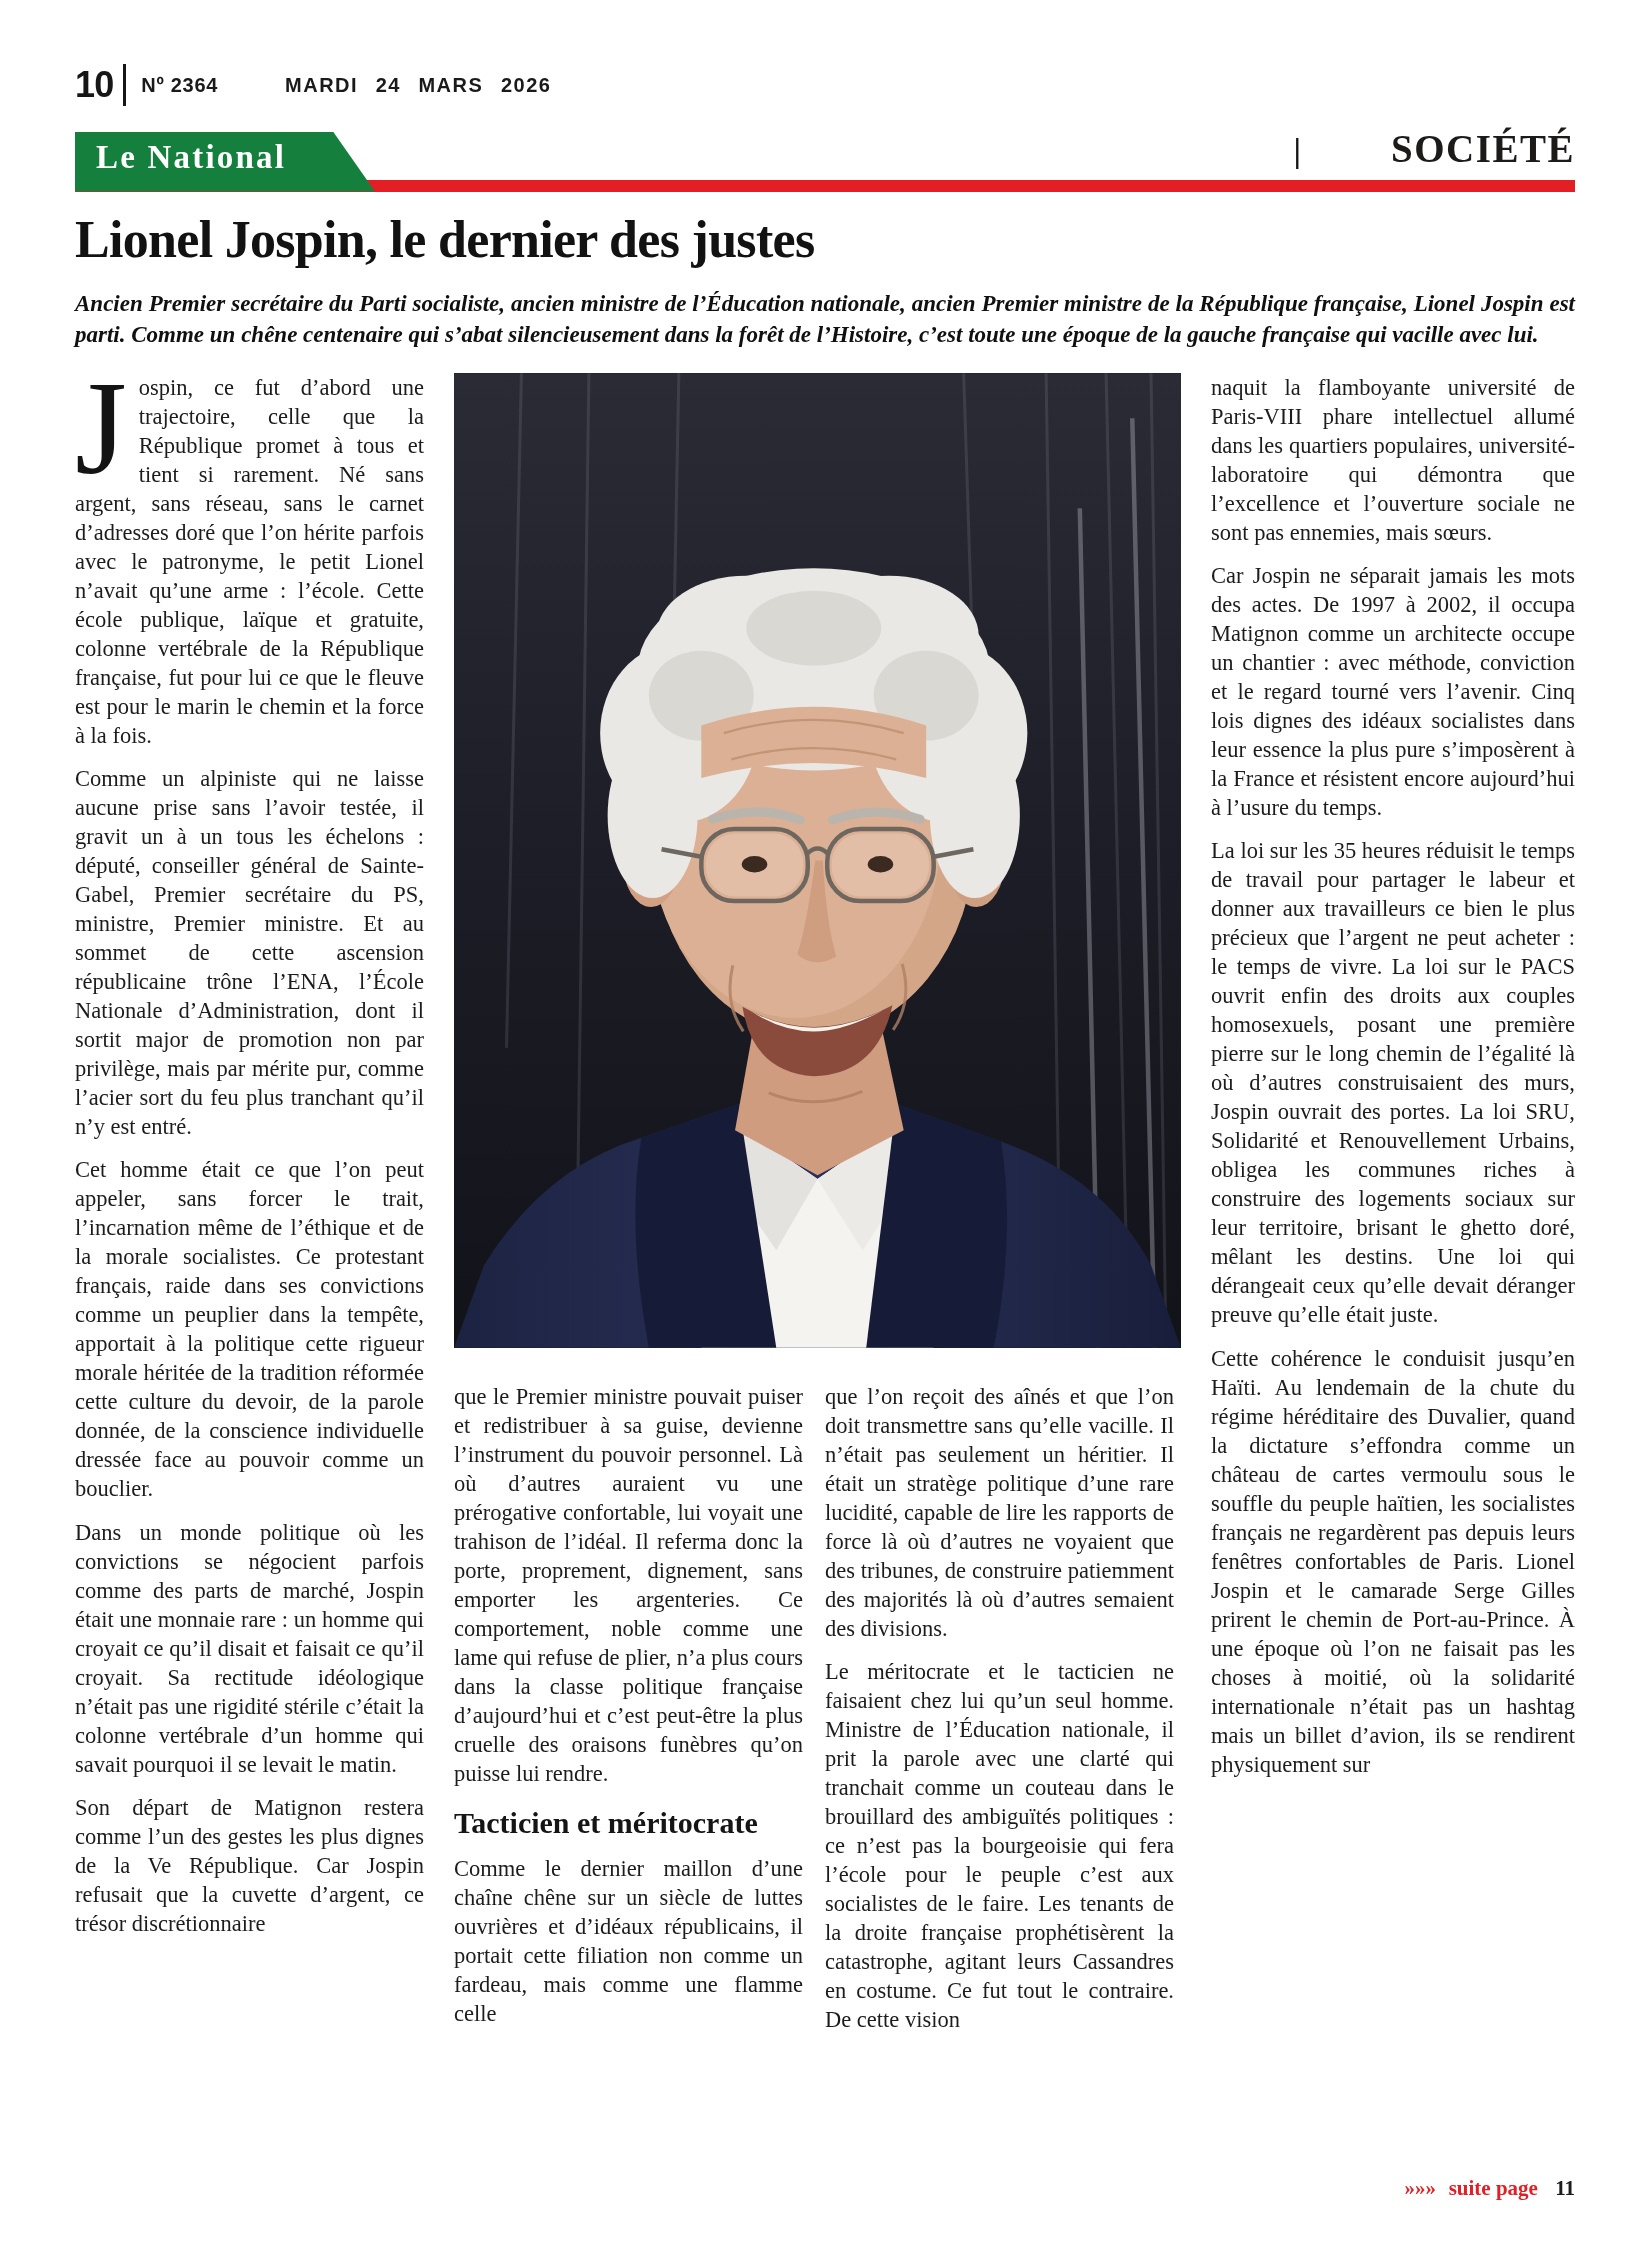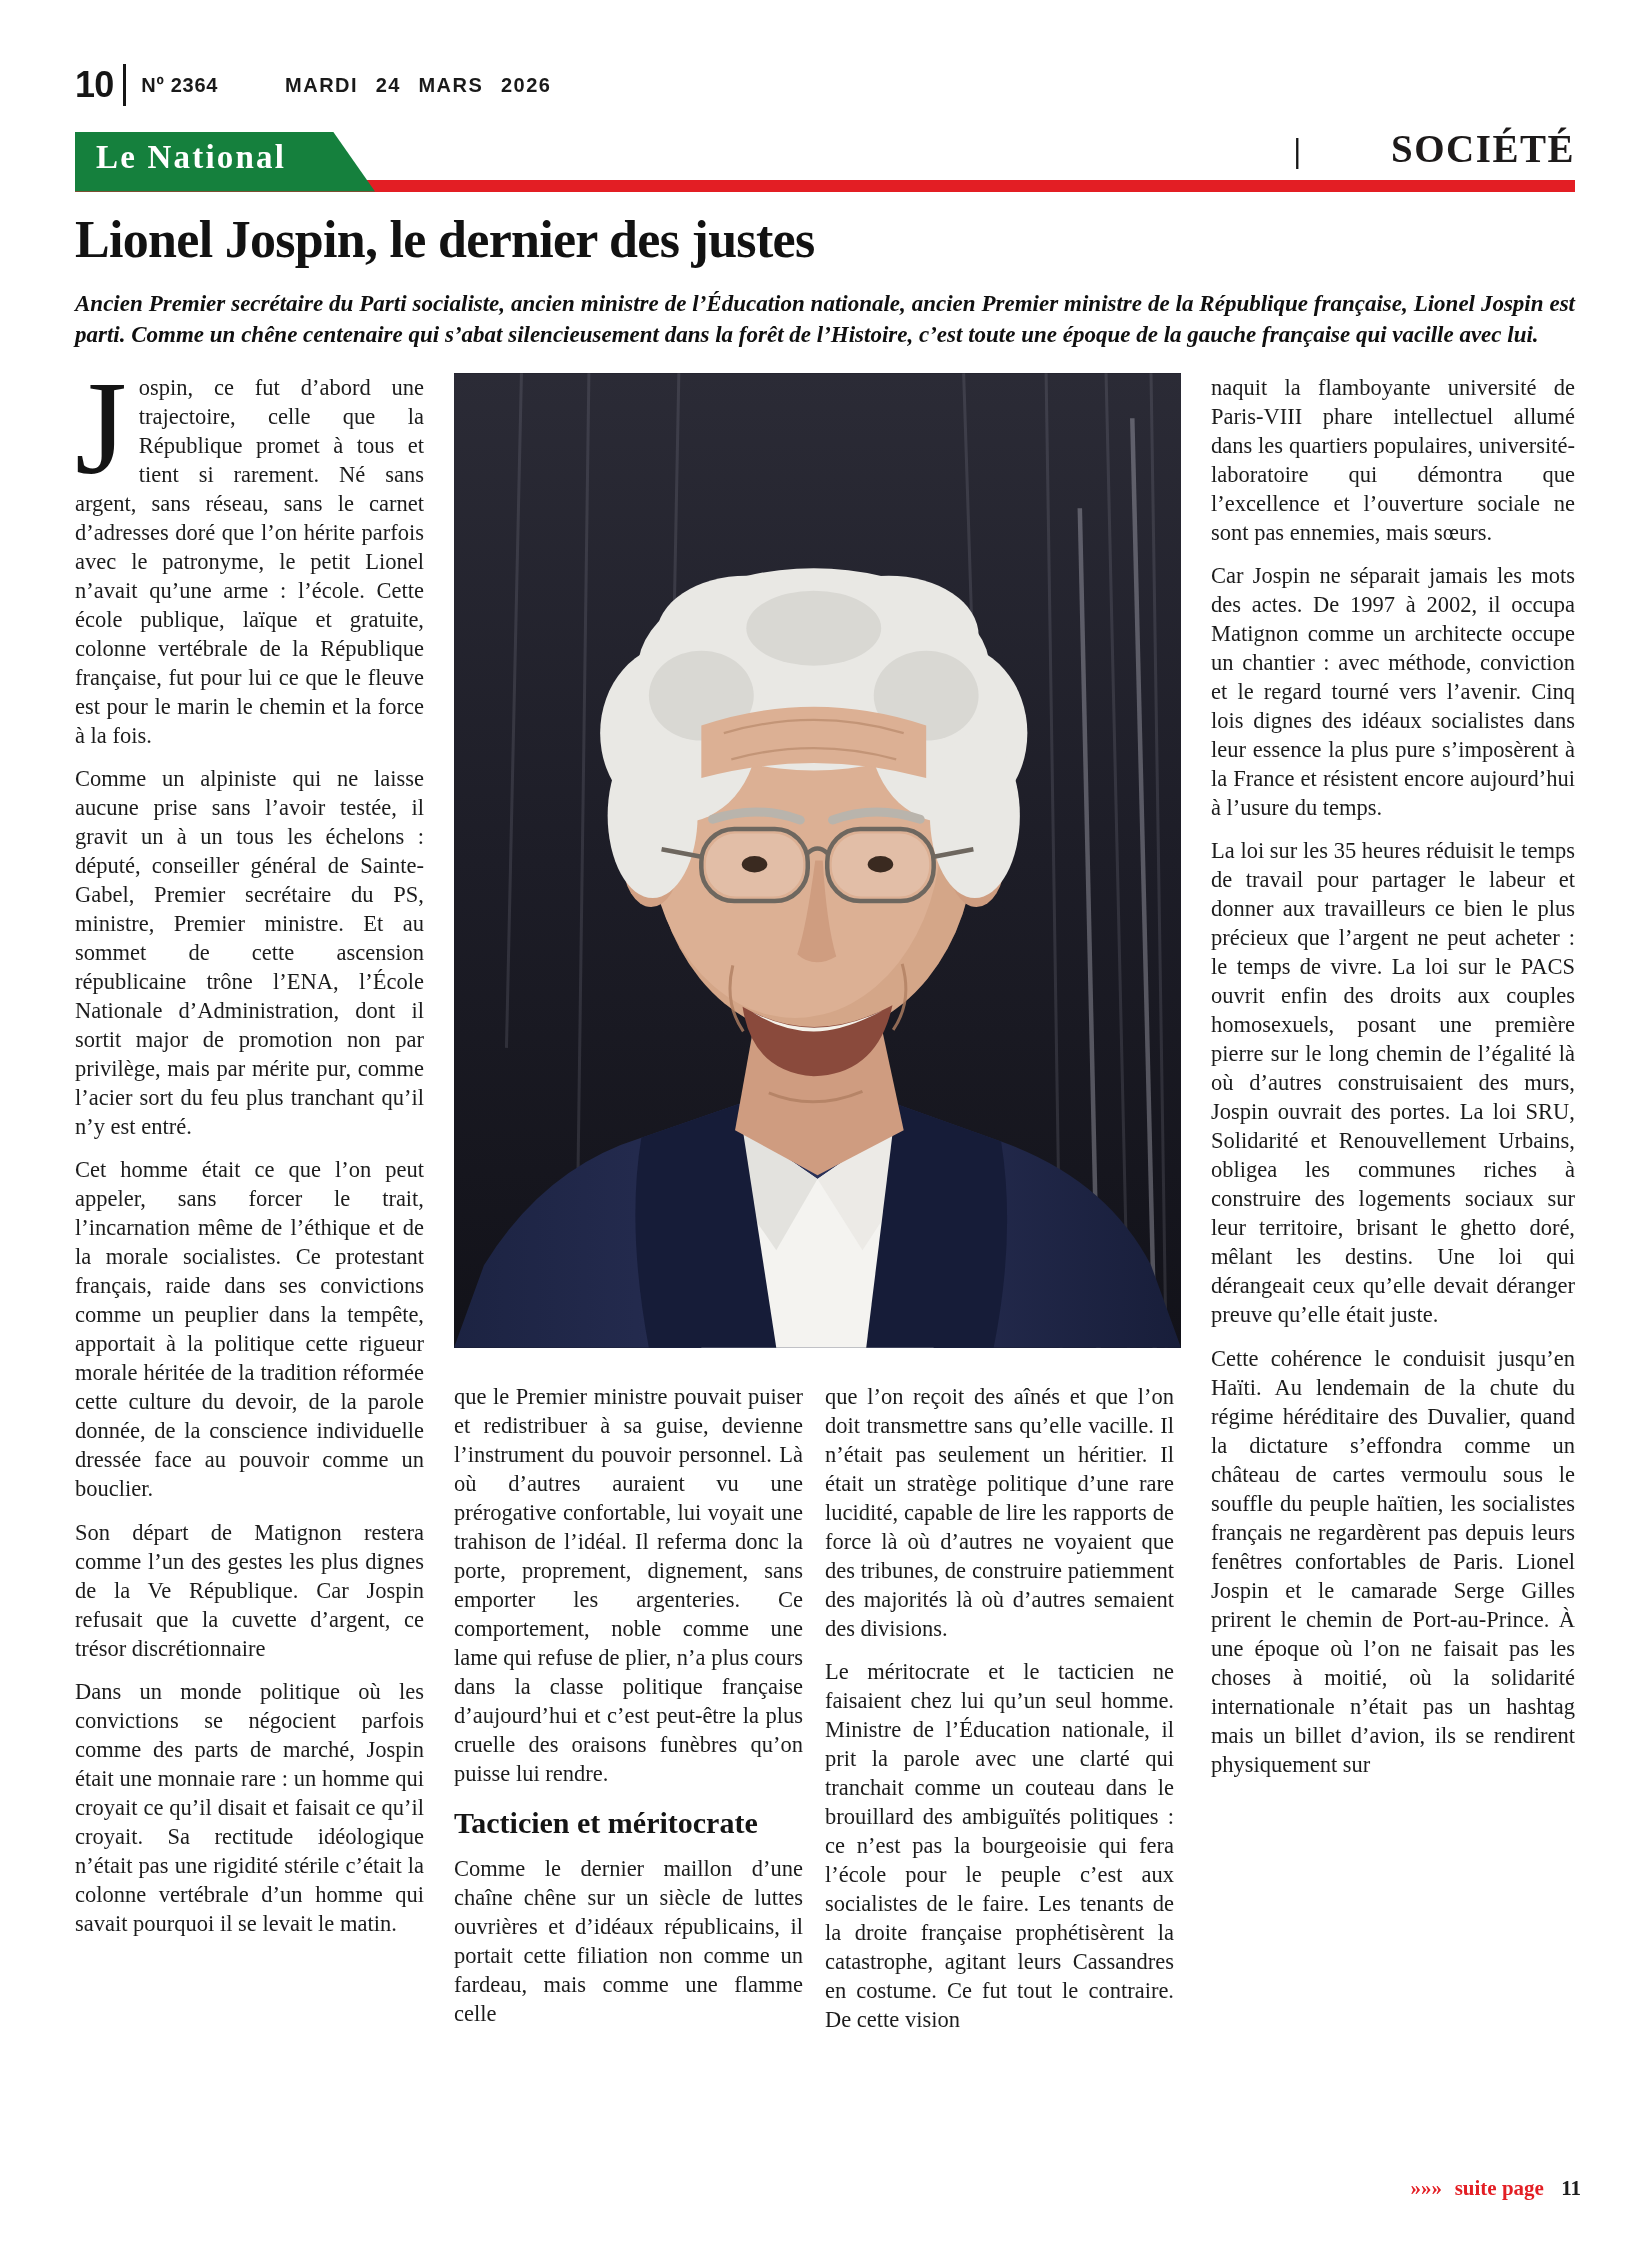--- a/index.html
+++ b/index.html
@@ -82,21 +82,21 @@
   .photo svg{display:block;}
   .mid-cols{display:flex;gap:22px;}
   .mid-cols .subcol{width:349px;flex:none;height:720px;overflow:hidden;}
   h2.subhead{
     margin:18px 0 14px 0;
     font-size:30px;font-weight:bold;color:#151515;
   }
 
   
   .continuation{
-    position:absolute;right:69px;bottom:49px;
+    position:absolute;right:75px;bottom:49px;
     font-size:21px;font-weight:bold;
     font-family:"Liberation Serif",serif;
   }
   .continuation .pageref{color:#1d1d1d;margin-left:12px;}
 </style>
 </head>
 <body>
 
 <div class="page">
   <div class="content">
@@ -122,22 +122,22 @@
     <h1 class="headline">Lionel Jospin, le dernier des justes</h1>
 
     <p class="standfirst">Ancien Premier secrétaire du Parti socialiste, ancien ministre de l’Éducation nationale, ancien Premier ministre de la République française, Lionel Jospin est parti. Comme un chêne centenaire qui s’abat silencieusement dans la forêt de l’Histoire, c’est toute une époque de la gauche française qui vacille avec lui.</p>
 
     <div class="body-grid">
 
       <div class="colA">
         <p class="body"><span class="dropcap">J</span><span>ospin, ce fut d’abord une trajectoire, celle que la République promet à tous et tient si rarement. Né sans argent, sans réseau, sans le carnet d’adresses doré que l’on hérite parfois avec le patronyme, le petit Lionel n’avait qu’une arme : l’école. Cette école publique, laïque et gratuite, colonne vertébrale de la République française, fut pour lui ce que le fleuve est pour le marin le chemin et la force à la fois.</span></p>
         <p class="body">Comme un alpiniste qui ne laisse aucune prise sans l’avoir testée, il gravit un à un tous les échelons : député, conseiller général de Sainte-Gabel, Premier secrétaire du PS, ministre, Premier ministre. Et au sommet de cette ascension républicaine trône l’ENA, l’École Nationale d’Administration, dont il sortit major de promotion non par privilège, mais par mérite pur, comme l’acier sort du feu plus tranchant qu’il n’y est entré.</p>
         <p class="body">Cet homme était ce que l’on peut appeler, sans forcer le trait, l’incarnation même de l’éthique et de la morale socialistes. Ce protestant français, raide dans ses convictions comme un peuplier dans la tempête, apportait à la politique cette rigueur morale héritée de la tradition réformée cette culture du devoir, de la parole donnée, de la conscience individuelle dressée face au pouvoir comme un bouclier.</p>
+        <p class="body">Dans un monde politique où les convictions se négocient parfois comme des parts de marché, Jospin était une monnaie rare : un homme qui croyait ce qu’il disait et faisait ce qu’il croyait. Sa rectitude idéologique n’était pas une rigidité stérile c’était la colonne vertébrale d’un homme qui savait pourquoi il se levait le matin.</p>
         <p class="body">Son départ de Matignon restera comme l’un des gestes les plus dignes de la Ve République. Car Jospin refusait que la cuvette d’argent, ce trésor discrétionnaire</p>
-        <p class="body">Dans un monde politique où les convictions se négocient parfois comme des parts de marché, Jospin était une monnaie rare : un homme qui croyait ce qu’il disait et faisait ce qu’il croyait. Sa rectitude idéologique n’était pas une rigidité stérile c’était la colonne vertébrale d’un homme qui savait pourquoi il se levait le matin.</p>
       </div>
 
       <div class="mid">
         <div class="photo">
           <svg width="727" height="975" viewBox="0 0 970 1300" xmlns="http://www.w3.org/2000/svg">
             <defs>
               <linearGradient id="bg" x1="0" y1="0" x2="0" y2="1">
                 <stop offset="0" stop-color="#2b2b36"></stop>
                 <stop offset="0.5" stop-color="#1d1d27"></stop>
                 <stop offset="1" stop-color="#121219"></stop>

